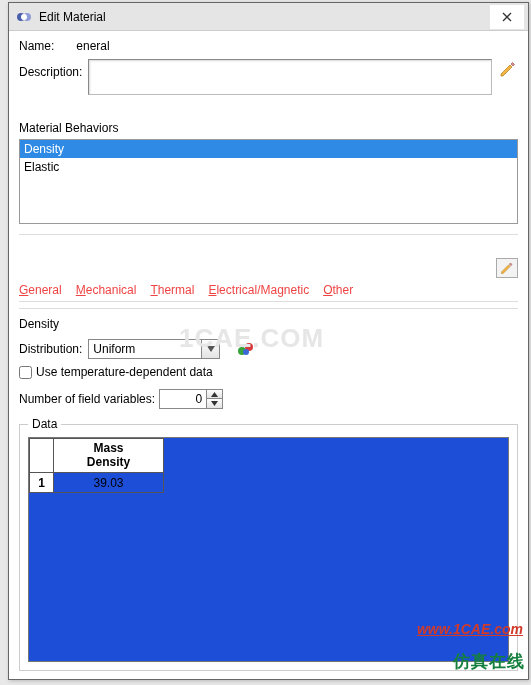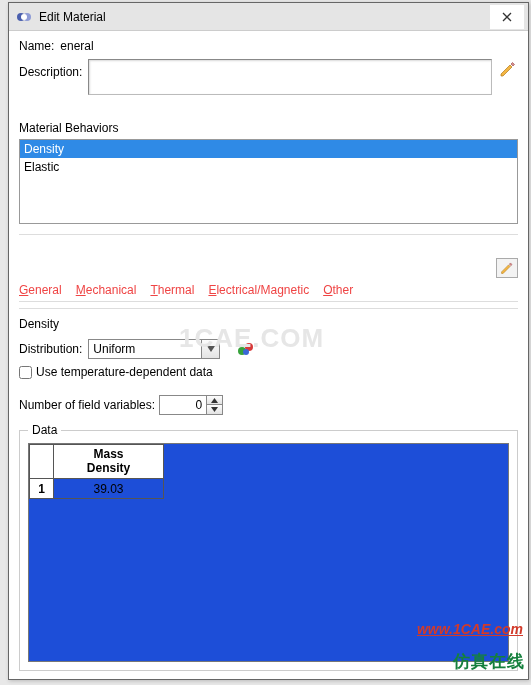--- a/index.html
+++ b/index.html
@@ -19,21 +19,21 @@
   .titlebar .title { flex: 1; color: #000; }
   .close-btn {
     width: 34px; height: 24px; display:flex; align-items:center; justify-content:center;
     background: #fff; cursor: pointer;
     color:#333;
   }
 
   .body { flex:1; padding: 8px 10px 6px 10px; display:flex; flex-direction:column; overflow:hidden; }
 
   .row { display:flex; align-items:center; margin-bottom:6px; }
-  .row .lbl { margin-right:6px; color:#000; }
+  .row .lbl { margin-right:22px; color:#000; }
   .name-val { color:#000; }
 
   .desc-row { display:flex; align-items:flex-start; margin-bottom:6px; }
   .desc-row .lbl { margin-right:6px; padding-top:6px; }
   .desc-input {
     flex:1; height:36px; border:1px solid #888; border-bottom-color:#bbb; border-right-color:#bbb;
     background:#fff; padding:4px; resize:none; font:inherit; box-shadow: inset 1px 1px 2px rgba(0,0,0,.15);
   }
   .pencil { width:20px; height:20px; margin-left:6px; display:flex; align-items:center; justify-content:center; cursor:pointer; }
 
@@ -65,21 +65,21 @@
   .dist-select {
     width:114px; height:20px; border:1px solid #888; background:#fff;
     padding-left:4px; display:flex; align-items:center; cursor:pointer;
   }
   .dist-arrow {
     width:18px; height:20px; border:1px solid #888; border-left:none;
     background: linear-gradient(#fdfdfd,#e3e3e3); display:flex; align-items:center; justify-content:center; cursor:pointer;
   }
   .dist-icon { width:20px; height:20px; margin-left:16px; display:flex; align-items:center; justify-content:center; }
 
-  .checkbox-row { display:flex; align-items:center; margin-bottom:16px; }
+  .checkbox-row { display:flex; align-items:center; margin-bottom:10px; }
   .checkbox-row input { margin:0 4px 0 0; }
 
   .spin-row { display:flex; align-items:center; margin-bottom:6px; }
   .spin-box { display:inline-flex; margin-left:4px; }
   .spin-input { width:48px; height:20px; border:1px solid #888; text-align:right; padding:0 4px; font:inherit; }
   .spin-btns { display:flex; flex-direction:column; }
   .spin-btn { width:16px; height:10px; border:1px solid #888; border-left:none; background:linear-gradient(#fdfdfd,#e3e3e3); display:flex; align-items:center; justify-content:center; cursor:pointer; }
   .spin-btn + .spin-btn { border-top:none; }
 
   .data-fieldset { flex:1; display:flex; flex-direction:column; padding:6px 8px 8px 8px; margin-bottom:2px; min-height:0; }

